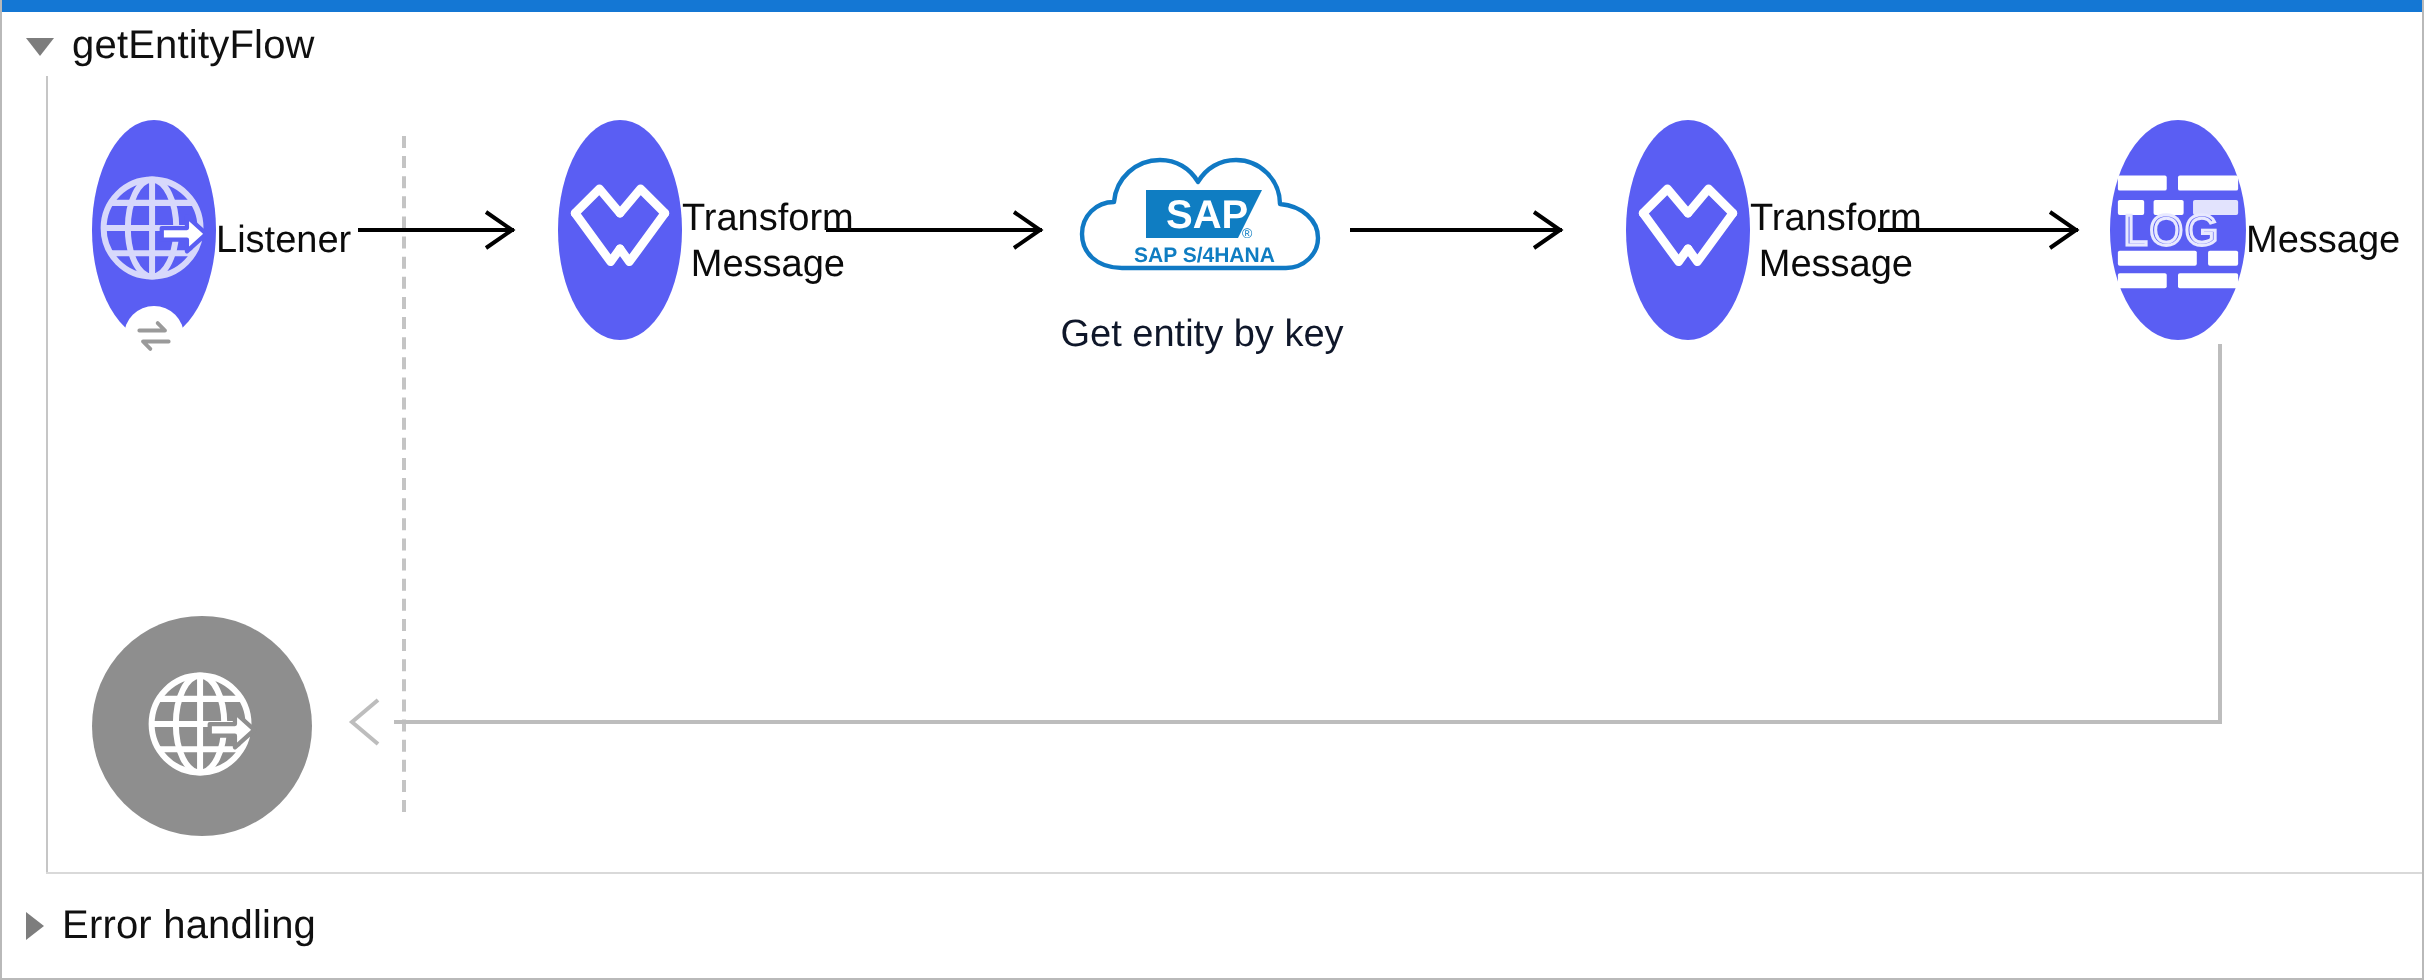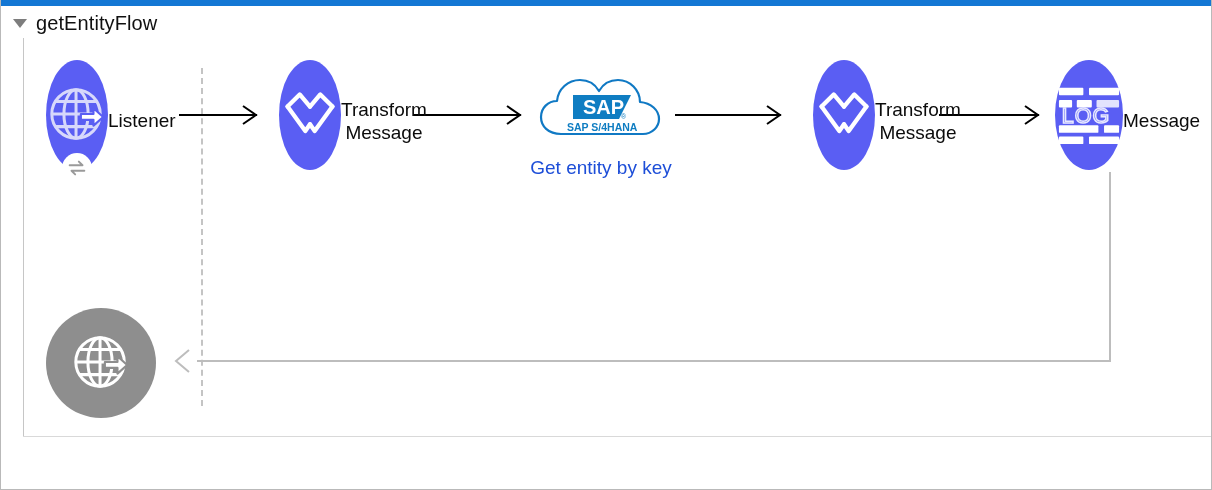--- a/index.html
+++ b/index.html
@@ -80,21 +80,21 @@
   .circle.disabled { background: #8e8e8e; }
   .labels {
     margin-top: 12px;
     text-align: center;
     line-height: 1.22;
   }
   .label-main {
     font-size: 19px; color: #0b0b0b; white-space: pre-line;
   }
   .label-op {
-    font-size: 19px; color: #1d4ed8; white-space: nowrap; text-align: center;
+    font-size: 19px; color: #0f172a; white-space: nowrap; text-align: center;
   }
   
   .badge-rr {
     position: absolute;
     left: 50%; transform: translateX(-50%);
     bottom: -13px;
     width: 30px; height: 30px;
     border-radius: 50%;
     background: #ffffff;
     display: flex; align-items: center; justify-content: center;
@@ -278,14 +278,18 @@
           <line x1="6" y1="31" x2="56" y2="31"></line>
           <path d="M9.5 18 H52.5"></path>
           <path d="M9.5 44 H52.5"></path>
           <line x1="31" y1="6" x2="31" y2="56"></line>
         </g>
         <path d="M36 31 h13 v-6 l10 9 l-10 9 v-6 h-13 z" fill="#ffffff" stroke="#8e8e8e" stroke-width="2.2" stroke-linejoin="round"></path>
       </svg>
     </div>
   </div>
 
+  <div class="flow-header" style="top:450px;">
+    <div class="tri-right"></div>
+    <div class="flow-title">Error handling</div>
+  </div>
 
 </div>
 
 </body></html>

